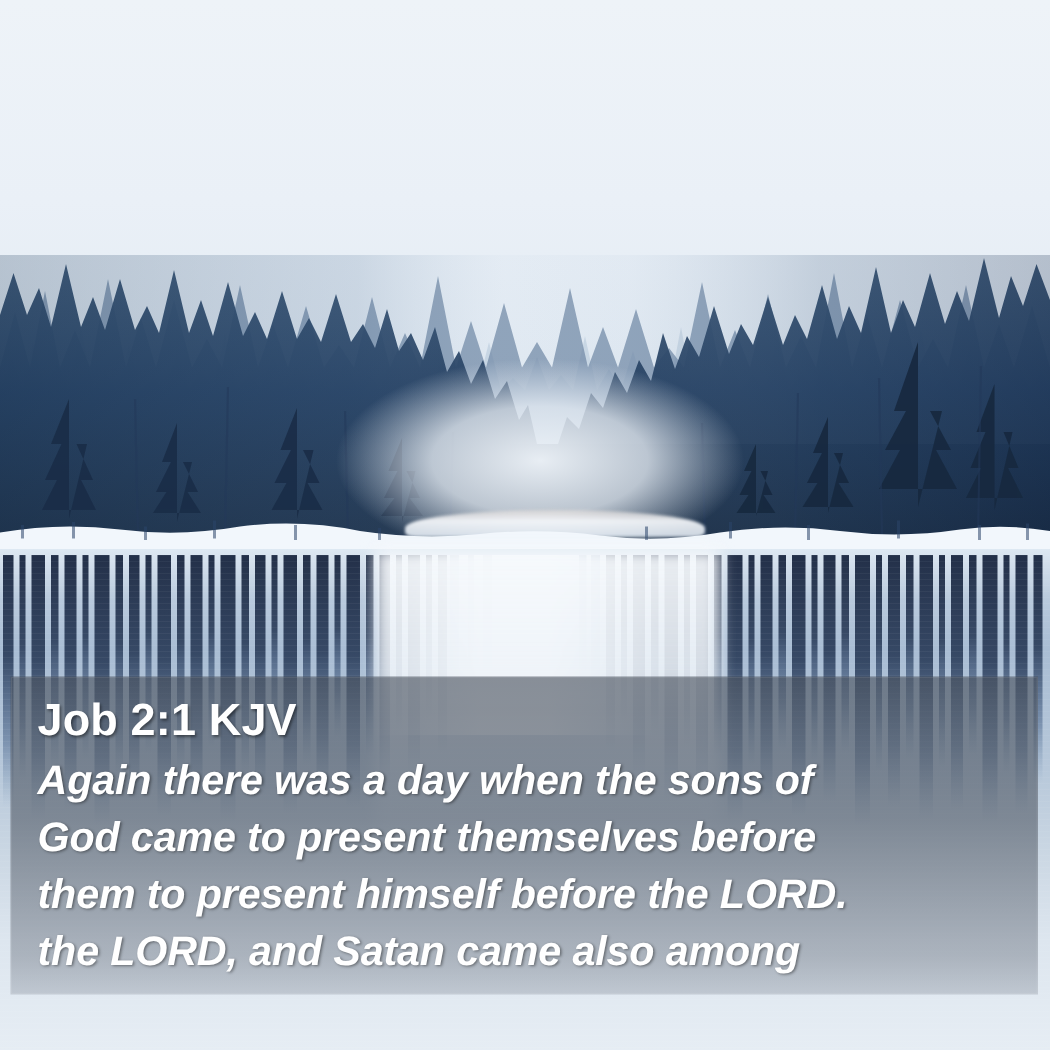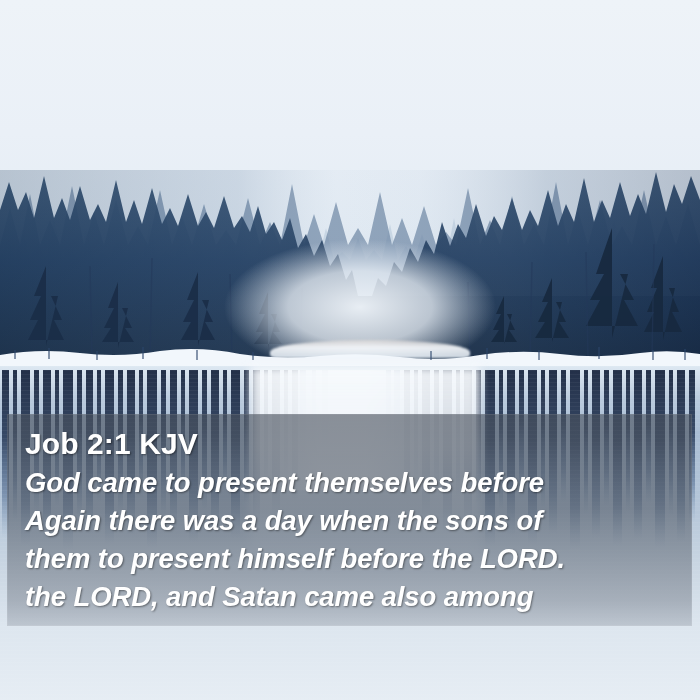--- a/index.html
+++ b/index.html
@@ -103,21 +103,21 @@
     width: 700px; height: 334px;
     background:
       repeating-linear-gradient(180deg, rgba(255,255,255,0.045) 0px, rgba(255,255,255,0.045) 1px, rgba(0,0,0,0.0) 1px, rgba(0,0,0,0.0) 4px);
     pointer-events: none;
   }
 
   
   .verse-panel {
     position: absolute;
     left: 7px;
-    top: 414px;
+    top: 451px;
     width: 685px;
     height: 212px;
     background: linear-gradient(180deg,
         rgba(72,80,92,0.62) 0%,
         rgba(80,88,100,0.60) 45%,
         rgba(120,128,140,0.50) 88%,
         rgba(150,158,170,0.45) 100%);
     box-sizing: border-box;
     padding: 12px 22px 10px 18px;
     box-shadow: 0 0 0 1px rgba(255,255,255,0.08) inset;
@@ -327,20 +327,20 @@
     </g>
     <rect x="248" y="0" width="190" height="120" fill="url(#ctrWash)" opacity="0.85"></rect>
   </svg>
 
   <div class="water-bright-center"></div>
   <div class="water-sheen"></div>
 
   <div class="verse-panel">
     <div class="verse-ref">Job 2:1 KJV</div>
     <div class="verse-body">
+      <span class="verse-line">Again there was a day when the sons of</span>
       <span class="verse-line">God came to present themselves before</span>
-      <span class="verse-line">Again there was a day when the sons of</span>
       <span class="verse-line">them to present himself before the LORD.</span>
       <span class="verse-line">the LORD, and Satan came also among</span>
     </div>
   </div>
 
 </div>
 
 </body></html>

